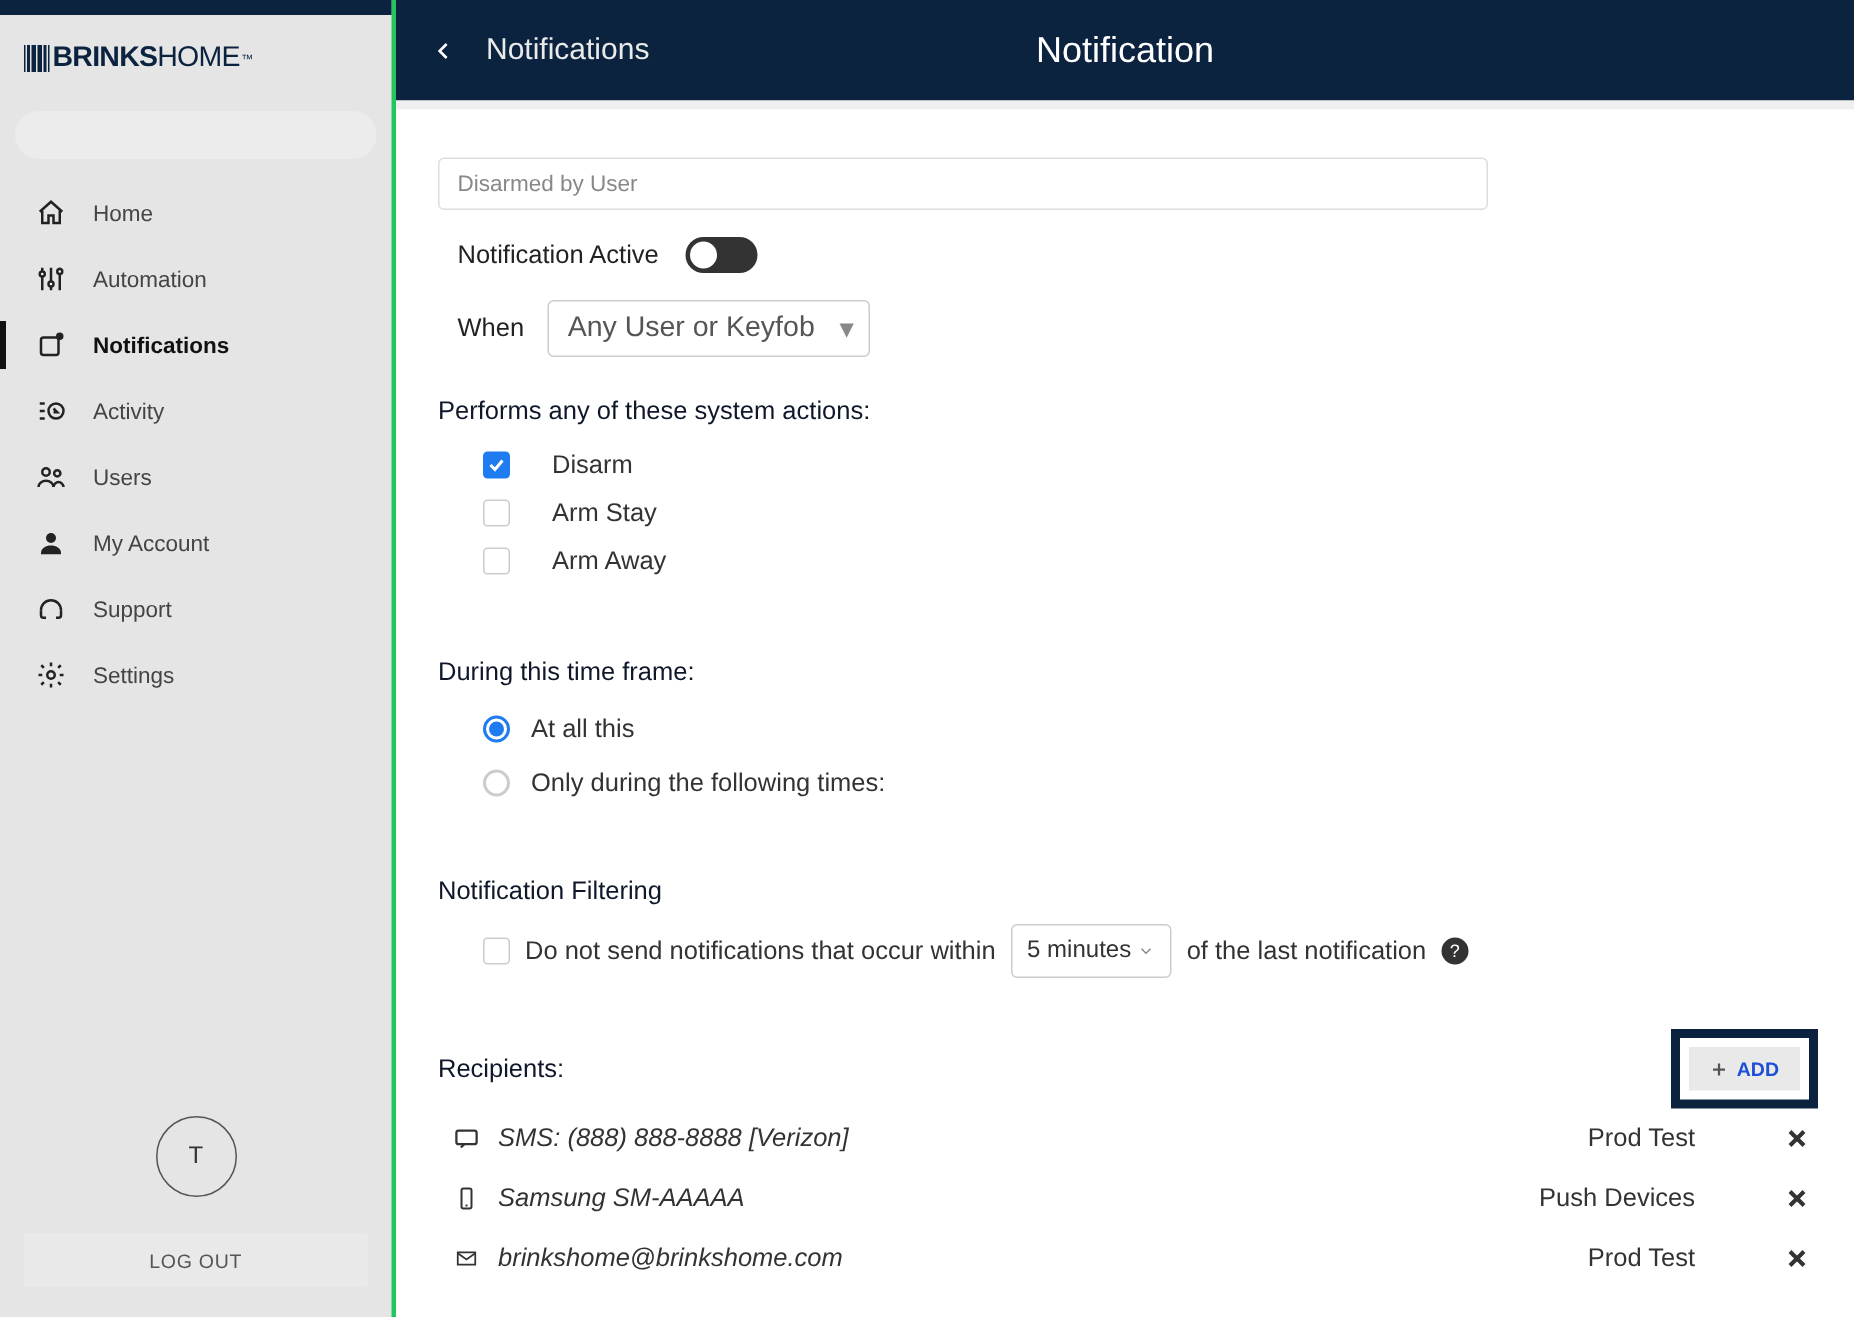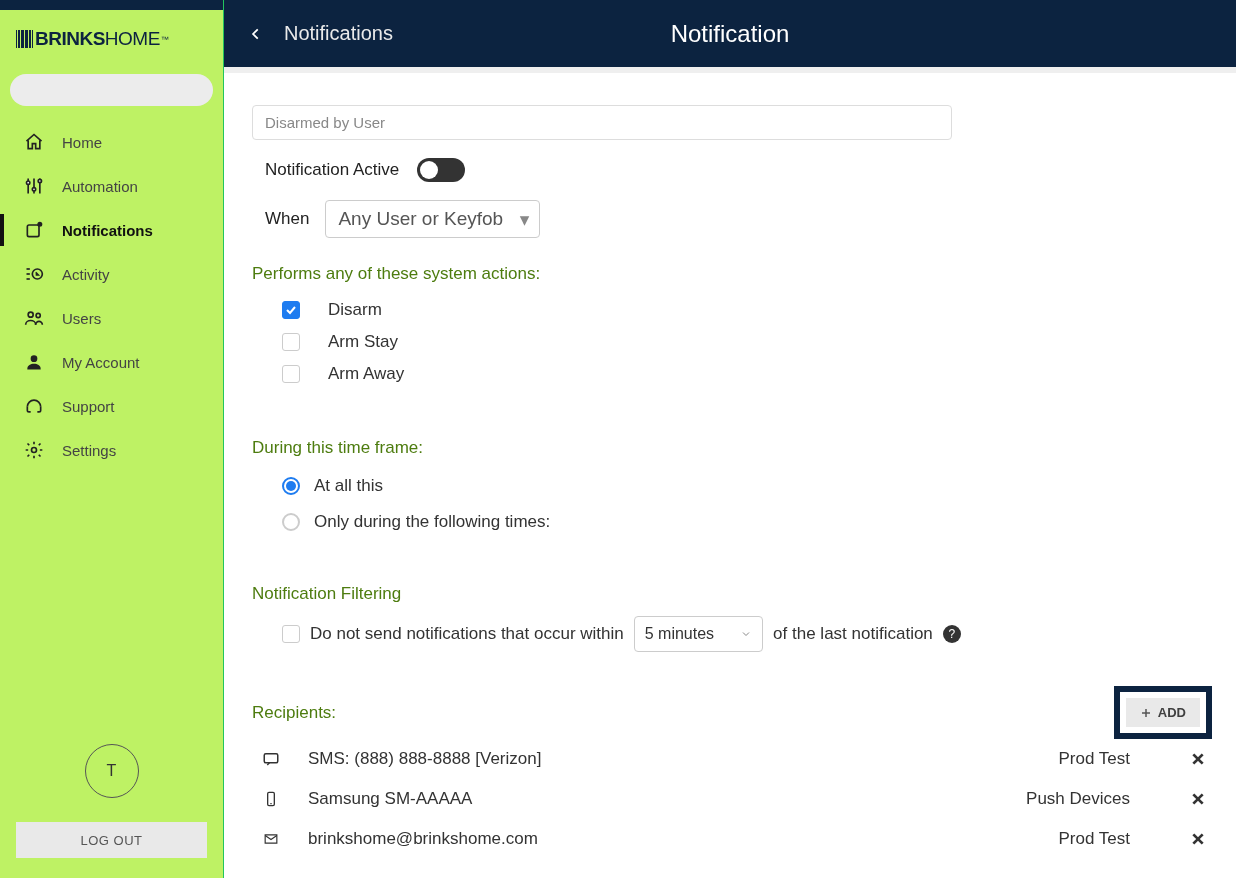--- a/index.html
+++ b/index.html
@@ -1,18 +1,18 @@
 <!DOCTYPE html>
 <html><head>
 <meta charset="utf-8">
 <style>
 * { box-sizing: border-box; margin: 0; padding: 0; }
 body { font-family: Arial, Helvetica, sans-serif; background: #fff; color: #333; width: 1236px; height: 878px; overflow: hidden; }
 .app { display: flex; height: 100%; }
-.sidebar { width: 224px; background: #bef264; display: flex; flex-direction: column; border-right: 1px solid #22c55e; }
+.sidebar { width: 264px; background: #e5e5e5; display: flex; flex-direction: column; border-right: 3px solid #22c55e; }
 .sidebar-top-bar { height: 10px; background: #0c2340; }
 .logo { padding: 18px 16px 12px; display: flex; align-items: center; }
 .logo-bars { display: inline-flex; gap: 1px; margin-right: 2px; }
 .logo-bars span { display: inline-block; width: 2px; height: 18px; background: #0c2340; }
 .logo-bars span:nth-child(1){width:1px}.logo-bars span:nth-child(2){width:2px}.logo-bars span:nth-child(3){width:3px}.logo-bars span:nth-child(4){width:3px}.logo-bars span:nth-child(5){width:2px}.logo-bars span:nth-child(6){width:1px}
 .logo-text { font-weight: 700; font-size: 19px; color: #0c2340; letter-spacing: -0.5px; }
 .logo-text .light { font-weight: 400; }
 .logo-tm { font-size: 8px; color: #0c2340; vertical-align: top; margin-left:1px;}
 .sidebar-placeholder { margin: 12px 10px 14px; height: 32px; background: #ececec; border-radius: 16px; }
 .nav { flex: 1; }
@@ -28,40 +28,40 @@
 .header-breadcrumb { font-size:20px; color:#eaeaea; margin-left:8px; }
 .header-title { position:absolute; left:50%; transform:translateX(-50%); font-size:24px; font-weight:300; }
 .content-wrap { flex:1; overflow:auto; padding: 32px 24px 0 28px; position:relative; border-top:6px solid #efefef; }
 .content-inner { max-width: 960px; }
 .name-input { width: 700px; max-width: 100%; border:1px solid #ddd; border-radius:4px; padding:8px 12px; font-size:15px; color:#888; }
 .row { display:flex; align-items:center; margin-top:18px; font-size:17px; color:#222;margin-left:13px; }
 .toggle { position:relative; width:48px; height:24px; background:#333; border-radius:12px; margin-left:18px; cursor:pointer; }
 .toggle-knob { position:absolute; left:3px; top:3px; width:18px; height:18px; background:#fff; border-radius:50%; }
 .select-box { margin-left:16px; border:1px solid #ccc; border-radius:4px; padding:7px 36px 7px 12px; font-size:19px; color:#555; position:relative; cursor:pointer; min-width:200px; }
 .select-box .caret { position:absolute; right:10px; top:50%; transform:translateY(-50%); color:#888; }
-.section-label { margin-top:26px; font-size:17px; color:#4d7c0f; }
+.section-label { margin-top:26px; font-size:17px; color:#0f172a; }
 .check-list { margin-top:10px; padding-left:30px; }
 .check-item { display:flex; align-items:center; gap:28px; padding:6px 0; font-size:17px; }
 .chk { width:18px; height:18px; border:1px solid #ccc; border-radius:3px; display:flex; align-items:center; justify-content:center; cursor:pointer; flex-shrink:0; }
 .chk.checked { background:#1e7cf0; border-color:#1e7cf0; }
 .chk.checked svg { stroke:#fff; }
 .radio-list { margin-top:10px; padding-left:30px; }
 .radio-item { display:flex; align-items:center; gap:14px; padding:8px 0; font-size:17px; }
 .radio { width:18px; height:18px; border:2px solid #1e7cf0; border-radius:50%; display:flex; align-items:center; justify-content:center; cursor:pointer; flex-shrink:0; }
 .radio.unchecked { border-color:#ccc; }
 .radio.checked .dot { width:10px; height:10px; background:#1e7cf0; border-radius:50%; }
 .filter-row { display:flex; align-items:center; gap:10px; padding-left:30px; margin-top:12px; font-size:17px; flex-wrap:wrap; }
-.mini-select { border:1px solid #ccc; border-radius:4px; padding:8px 10px; font-size:16px; display:flex; align-items:center; gap:26px; cursor:pointer; }
+.mini-select { border:1px solid #ccc; border-radius:4px; padding:8px 10px; font-size:16px; display:flex; align-items:center; gap:4px; cursor:pointer; }
 .help-icon { width:18px; height:18px; border-radius:50%; background:#333; color:#fff; font-size:12px; display:flex; align-items:center; justify-content:center; }
 .recipients-header { display:flex; align-items:center; justify-content:space-between; margin-top:34px; }
 .add-btn-wrap { border:6px solid #0c2340; padding:6px; }
-.add-btn { background:#e9e9e9; border:none; padding:7px 14px; font-size:13px; color:#404040; display:flex; align-items:center; gap:6px; cursor:pointer; font-weight:600; }
+.add-btn { background:#e9e9e9; border:none; padding:7px 14px; font-size:13px; color:#1d4ed8; display:flex; align-items:center; gap:6px; cursor:pointer; font-weight:600; }
 .recipient-row { display:flex; align-items:center; padding:10px 0 10px 6px; font-size:17px; }
 .recipient-row .r-icon { width:26px; display:flex; justify-content:center; color:#333; }
-.recipient-row .r-text { margin-left:24px; flex:1; }
+.recipient-row .r-text { margin-left:8px; flex:1;font-style:italic; }
 .recipient-row .r-label { color:#333; margin-right:60px; }
 .recipient-row .r-remove { cursor:pointer; color:#333; margin-right:6px; }
 svg { display:block; }
 </style>
 </head>
 <body>
 
 <div class="app">
   <aside class="sidebar">
     <div class="sidebar-top-bar"></div>

